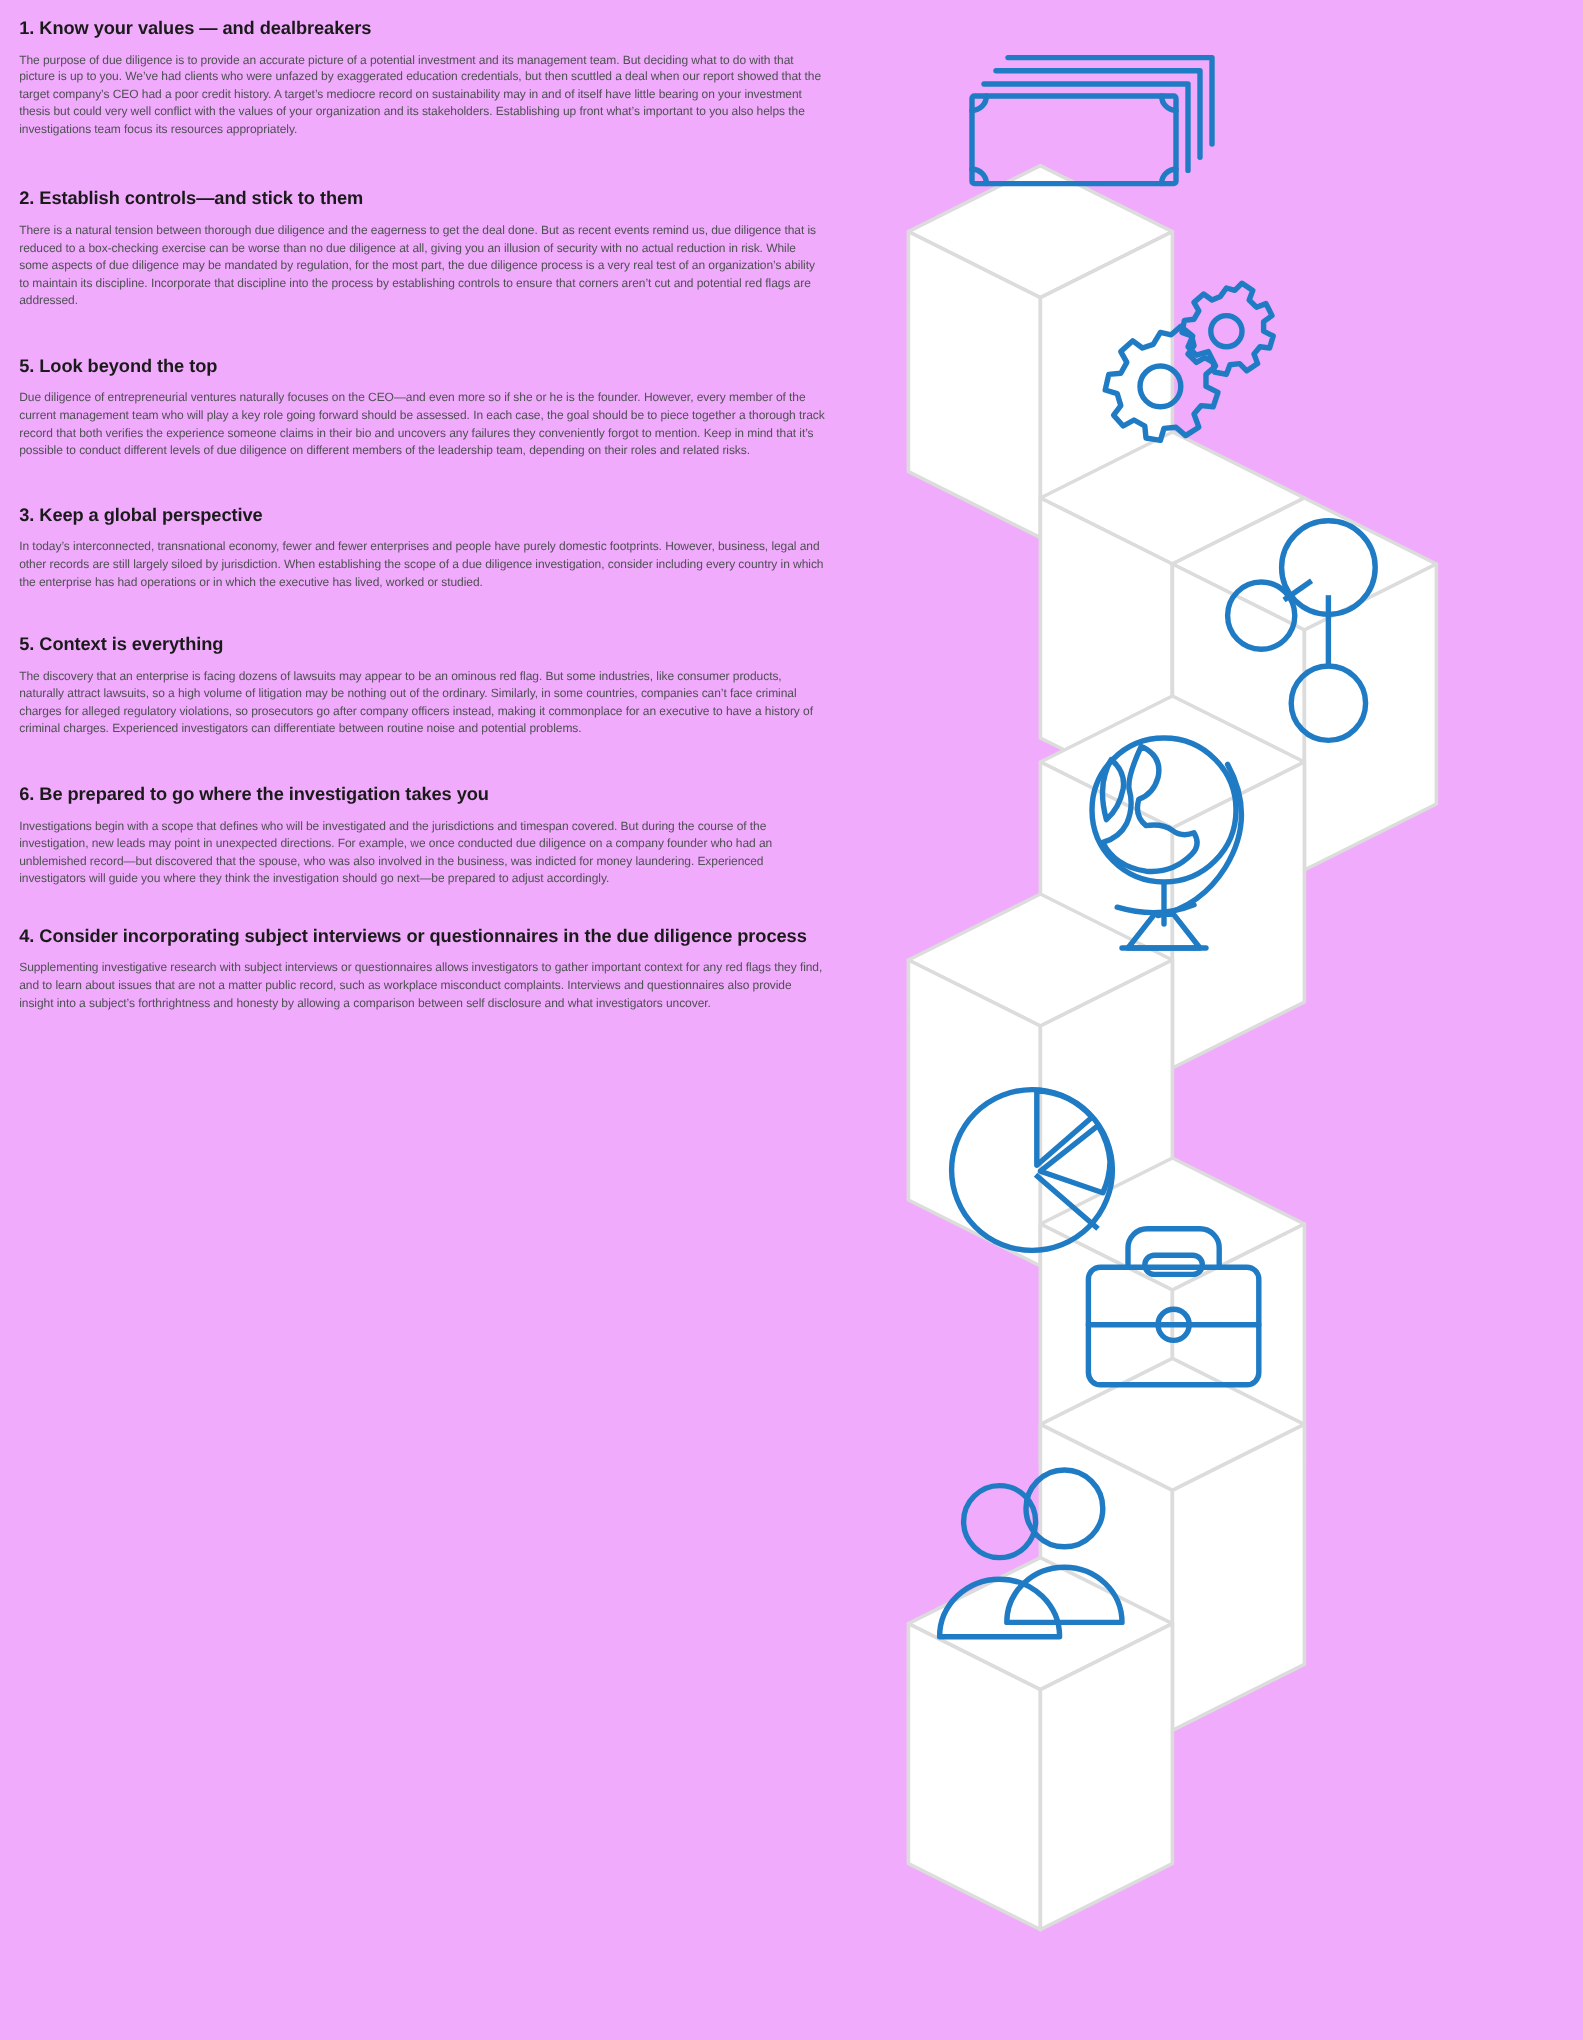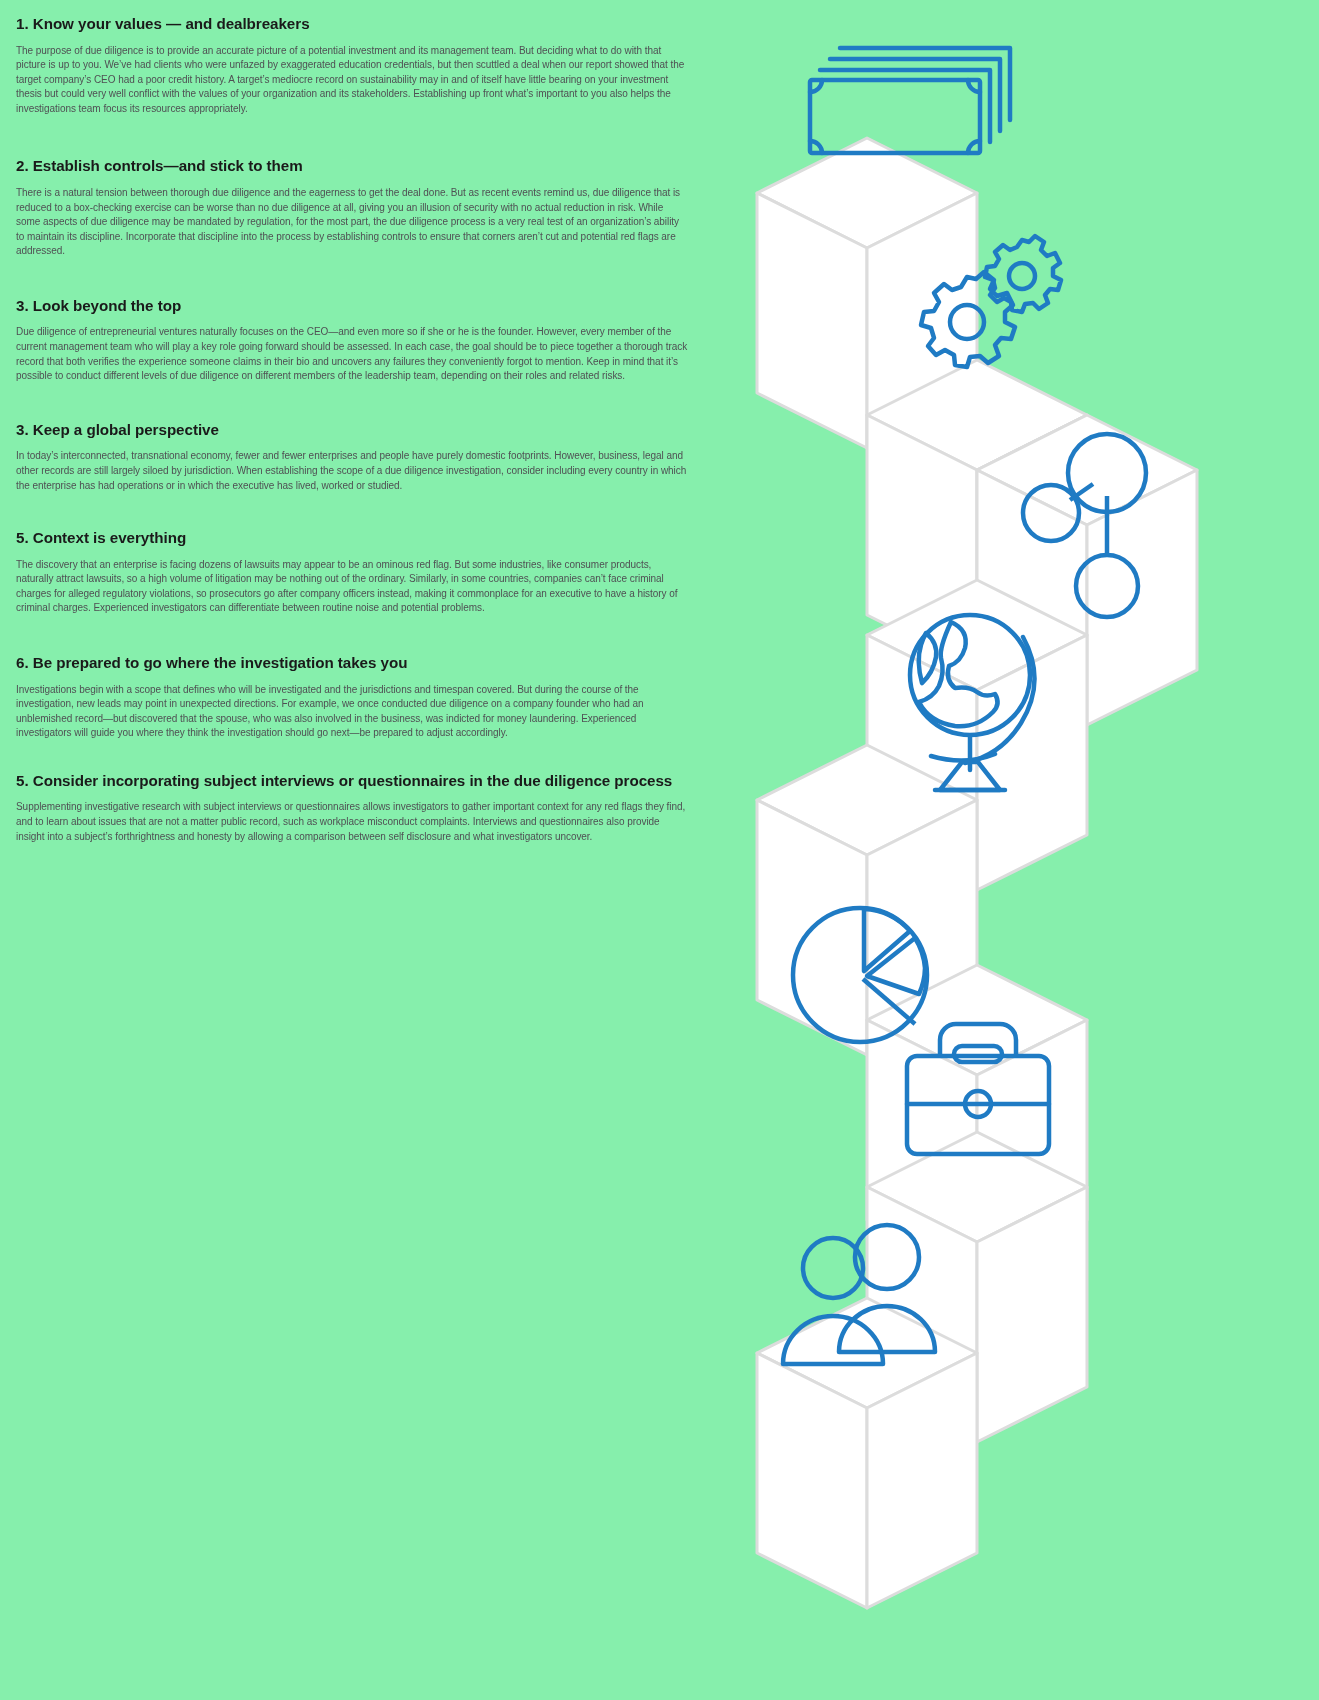--- a/index.html
+++ b/index.html
@@ -7,21 +7,21 @@
     width: 1319px;
     height: 1700px;
     background: #ffffff;
     font-family: "Liberation Sans", sans-serif;
   }
   #page {
     position: relative;
     width: 1319px;
     height: 1700px;
     overflow: hidden;
-    background: #86efac;
+    background: #f0abfc;
   }
 
   
   #text-column {
     position: absolute;
     left: 16px;
     top: 14px;
     width: 672px;
   }
   .section { margin-bottom: 30px; }
@@ -71,41 +71,41 @@
       <div class="section-heading">1. Know your values — and dealbreakers</div>
       <div class="section-body">The purpose of due diligence is to provide an accurate picture of a potential investment and its management team. But deciding what to do with that picture is up to you. We’ve had clients who were unfazed by exaggerated education credentials, but then scuttled a deal when our report showed that the target company’s CEO had a poor credit history. A target’s mediocre record on sustainability may in and of itself have little bearing on your investment thesis but could very well conflict with the values of your organization and its stakeholders. Establishing up front what’s important to you also helps the investigations team focus its resources appropriately.</div>
     </div>
 
     <div class="section" id="sec-2">
       <div class="section-heading">2. Establish controls—and stick to them</div>
       <div class="section-body">There is a natural tension between thorough due diligence and the eagerness to get the deal done. But as recent events remind us, due diligence that is reduced to a box-checking exercise can be worse than no due diligence at all, giving you an illusion of security with no actual reduction in risk. While some aspects of due diligence may be mandated by regulation, for the most part, the due diligence process is a very real test of an organization’s ability to maintain its discipline. Incorporate that discipline into the process by establishing controls to ensure that corners aren’t cut and potential red flags are addressed.</div>
     </div>
 
     <div class="section" id="sec-3">
-      <div class="section-heading">3. Look beyond the top</div>
+      <div class="section-heading">5. Look beyond the top</div>
       <div class="section-body">Due diligence of entrepreneurial ventures naturally focuses on the CEO—and even more so if she or he is the founder. However, every member of the current management team who will play a key role going forward should be assessed. In each case, the goal should be to piece together a thorough track record that both verifies the experience someone claims in their bio and uncovers any failures they conveniently forgot to mention. Keep in mind that it’s possible to conduct different levels of due diligence on different members of the leadership team, depending on their roles and related risks.</div>
     </div>
 
     <div class="section" id="sec-4">
       <div class="section-heading">3. Keep a global perspective</div>
       <div class="section-body">In today’s interconnected, transnational economy, fewer and fewer enterprises and people have purely domestic footprints. However, business, legal and other records are still largely siloed by jurisdiction. When establishing the scope of a due diligence investigation, consider including every country in which the enterprise has had operations or in which the executive has lived, worked or studied.</div>
     </div>
 
     <div class="section" id="sec-5">
       <div class="section-heading">5. Context is everything</div>
       <div class="section-body">The discovery that an enterprise is facing dozens of lawsuits may appear to be an ominous red flag. But some industries, like consumer products, naturally attract lawsuits, so a high volume of litigation may be nothing out of the ordinary. Similarly, in some countries, companies can’t face criminal charges for alleged regulatory violations, so prosecutors go after company officers instead, making it commonplace for an executive to have a history of criminal charges. Experienced investigators can differentiate between routine noise and potential problems.</div>
     </div>
 
     <div class="section" id="sec-6">
       <div class="section-heading">6. Be prepared to go where the investigation takes you</div>
       <div class="section-body">Investigations begin with a scope that defines who will be investigated and the jurisdictions and timespan covered. But during the course of the investigation, new leads may point in unexpected directions. For example, we once conducted due diligence on a company founder who had an unblemished record—but discovered that the spouse, who was also involved in the business, was indicted for money laundering.  Experienced investigators will guide you where they think the investigation should go next—be prepared to adjust accordingly.</div>
     </div>
 
     <div class="section" id="sec-7">
-      <div class="section-heading">5. Consider incorporating subject interviews or questionnaires in the due diligence process</div>
+      <div class="section-heading">4. Consider incorporating subject interviews or questionnaires in the due diligence process</div>
       <div class="section-body">Supplementing investigative research with subject interviews or questionnaires allows investigators to gather important context for any red flags they find, and to learn about issues that are not a matter public record, such as workplace misconduct complaints. Interviews and questionnaires also provide insight into a subject’s forthrightness and honesty by allowing a comparison between self disclosure and what investigators uncover.</div>
     </div>
 
   </div>
 
   <div id="illustration">
     <svg width="584" height="1700" viewBox="0 0 584 1700" xmlns="http://www.w3.org/2000/svg">
       <defs>
         <g id="cube">
 

